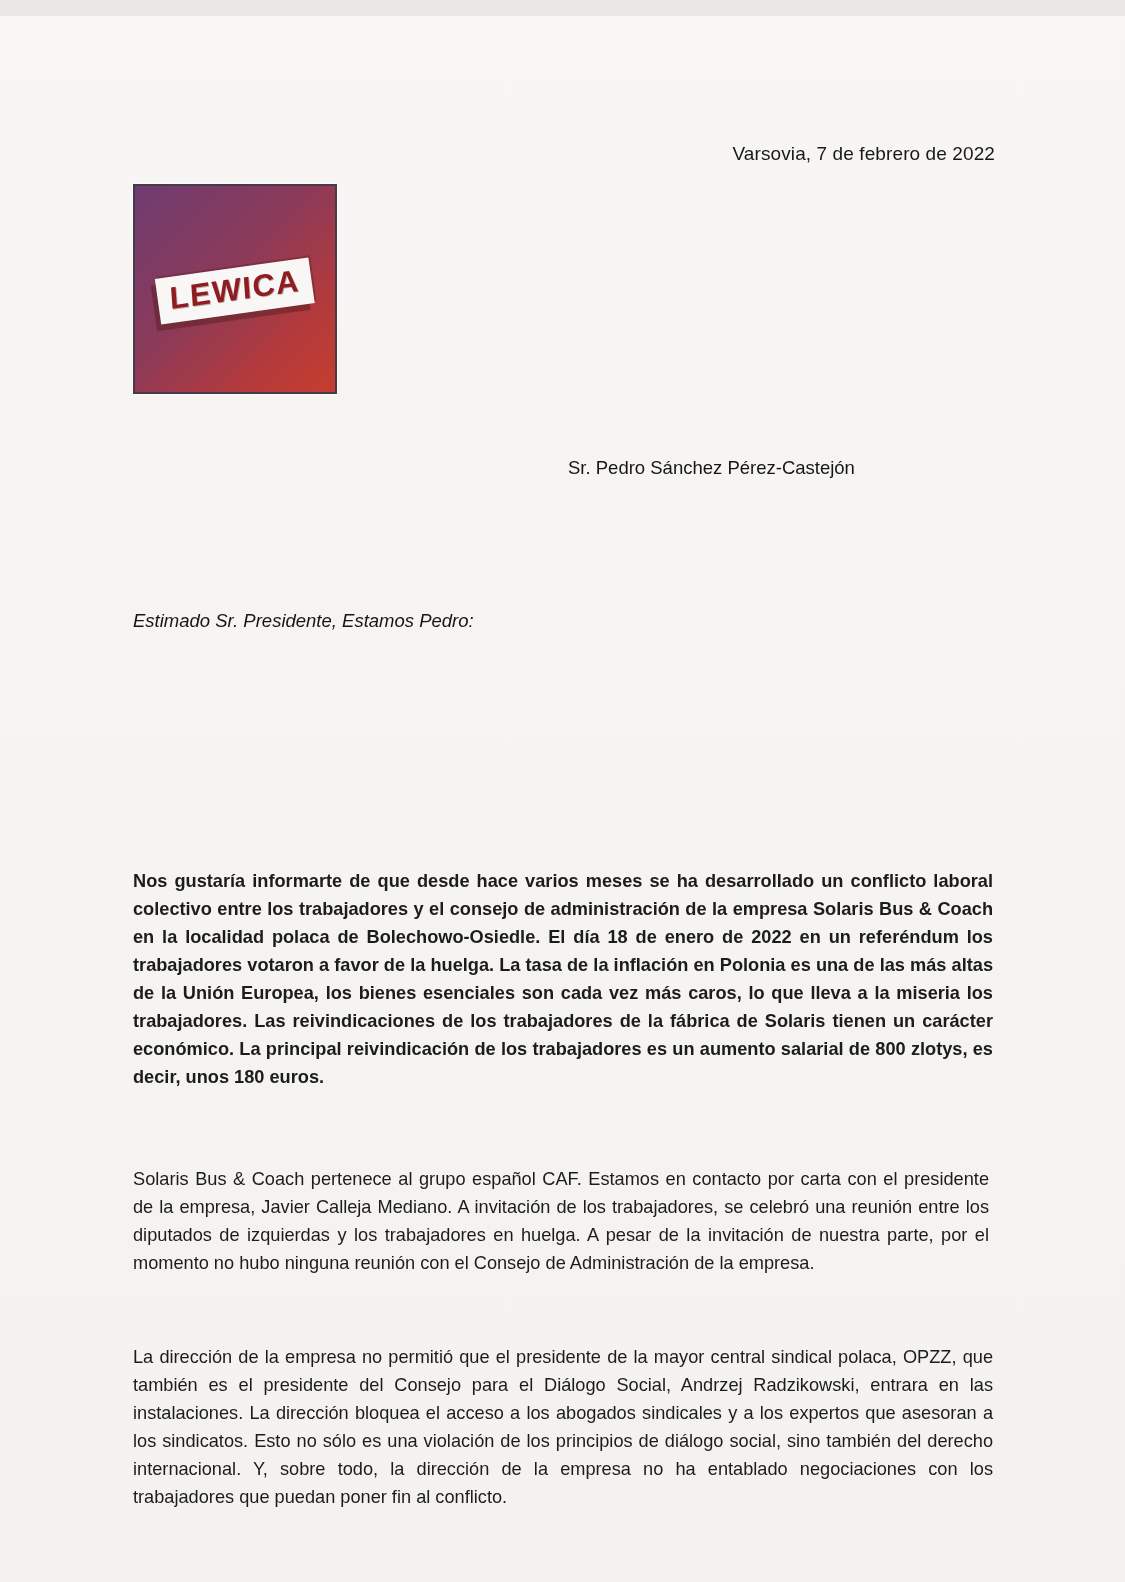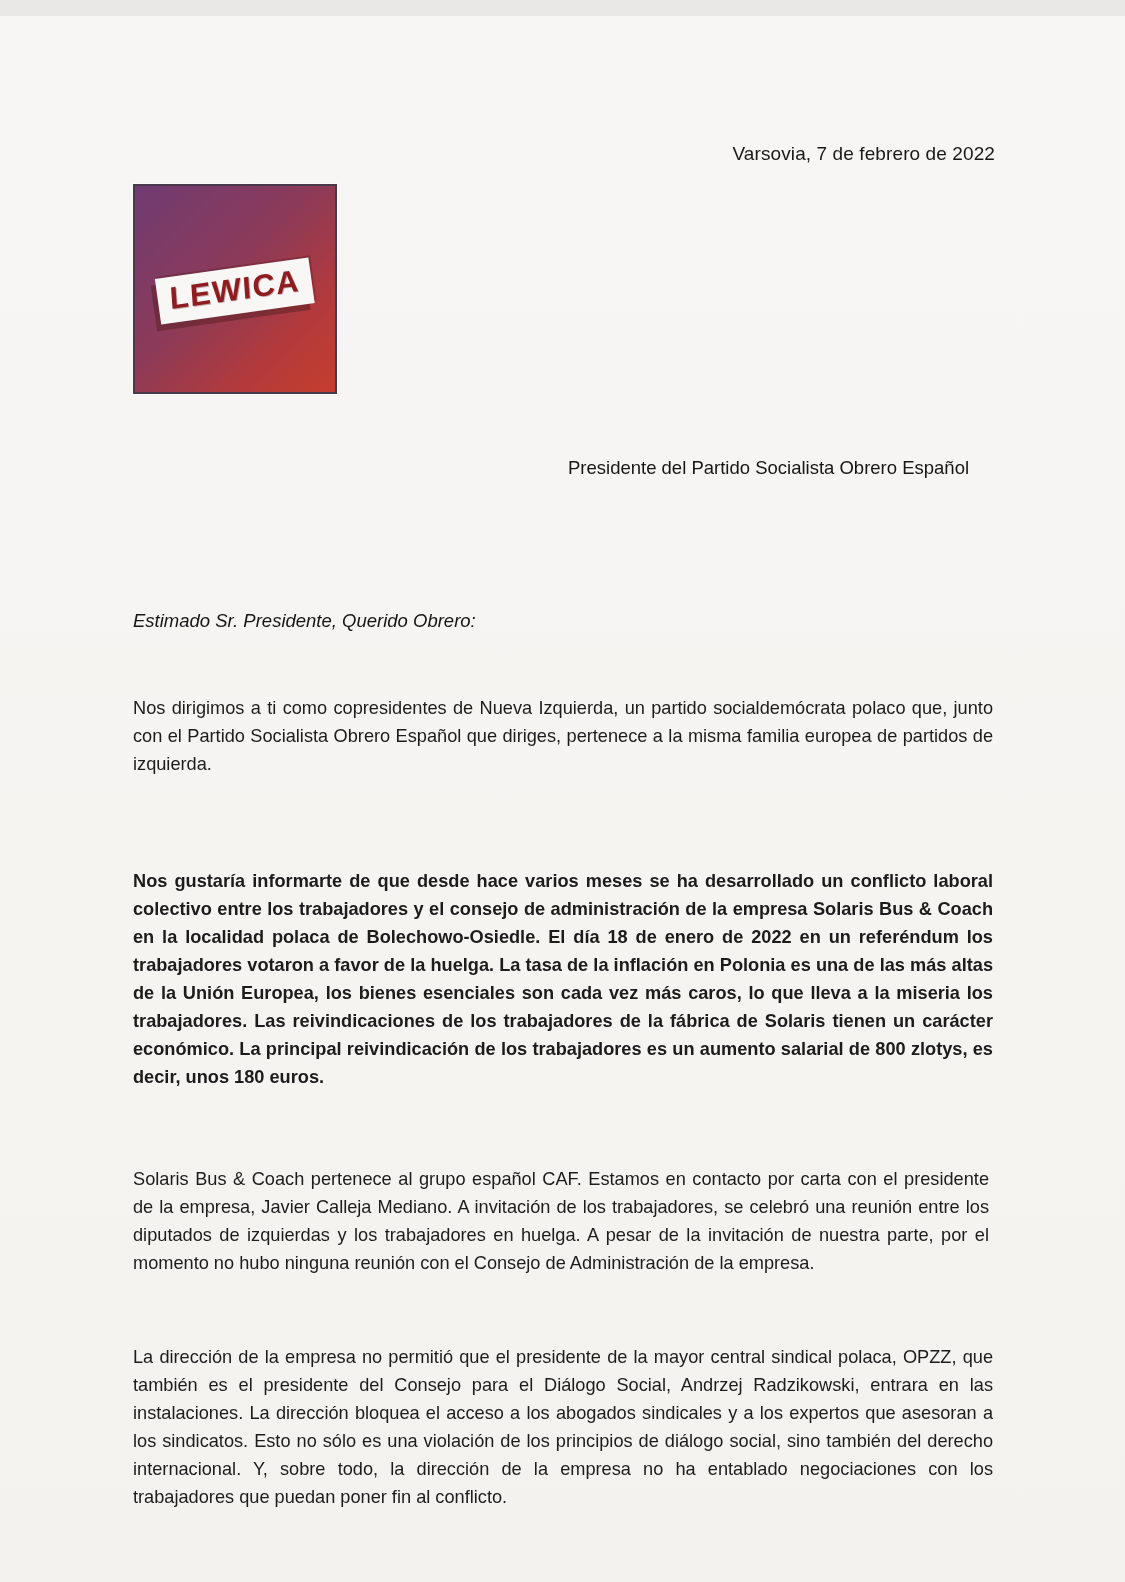--- a/index.html
+++ b/index.html
@@ -91,26 +91,25 @@
 
   <div class="date">Varsovia, 7 de febrero de 2022</div>
 
   <div class="logo">
     <div class="banner">
       <span class="banner-text">LEWICA</span>
     </div>
   </div>
 
   <div class="recipient">
-    <div>Presidente del Partido Socialista Obrero Español</div>
+    <div>Sr. Pedro Sánchez Pérez-Castejón</div>
   </div>
 
-  <div class="salutation">Estimado Sr. Presidente, Querido Obrero:</div>
+  <div class="salutation">Estimado Sr. Presidente, Estamos Pedro:</div>
 
-  <p class="para p1">Nos dirigimos a ti como copresidentes de Nueva Izquierda, un partido socialdemócrata polaco que, junto con el Partido Socialista Obrero Español que diriges, pertenece a la misma familia europea de partidos de izquierda.</p>
 
   <p class="para p2">Nos gustaría informarte de que desde hace varios meses se ha desarrollado un conflicto laboral colectivo entre los trabajadores y el consejo de administración de la empresa Solaris Bus &amp; Coach en la localidad polaca de Bolechowo-Osiedle. El día 18 de enero de 2022 en un referéndum los trabajadores votaron a favor de la huelga. La tasa de la inflación en Polonia es una de las más altas de la Unión Europea, los bienes esenciales son cada vez más caros, lo que lleva a la miseria los trabajadores. Las reivindicaciones de los trabajadores de la fábrica de Solaris tienen un carácter económico. La principal reivindicación de los trabajadores es un aumento salarial de 800 zlotys, es decir, unos 180 euros.</p>
 
   <p class="para p3">Solaris Bus &amp; Coach pertenece al grupo español CAF. Estamos en contacto por carta con el presidente de la empresa, Javier Calleja Mediano. A invitación de los trabajadores, se celebró una reunión entre los diputados de izquierdas y los trabajadores en huelga. A pesar de la invitación de nuestra parte, por el momento no hubo ninguna reunión con el Consejo de Administración de la empresa.</p>
 
   <p class="para p4">La dirección de la empresa no permitió que el presidente de la mayor central sindical polaca, OPZZ, que también es el presidente del Consejo para el Diálogo Social, Andrzej Radzikowski, entrara en las instalaciones. La dirección bloquea el acceso a los abogados sindicales y a los expertos que asesoran a los sindicatos. Esto no sólo es una violación de los principios de diálogo social, sino también del derecho internacional. Y, sobre todo, la dirección de la empresa no ha entablado negociaciones con los trabajadores que puedan poner fin al conflicto.</p>
 
 </div>
 
 </body></html>

